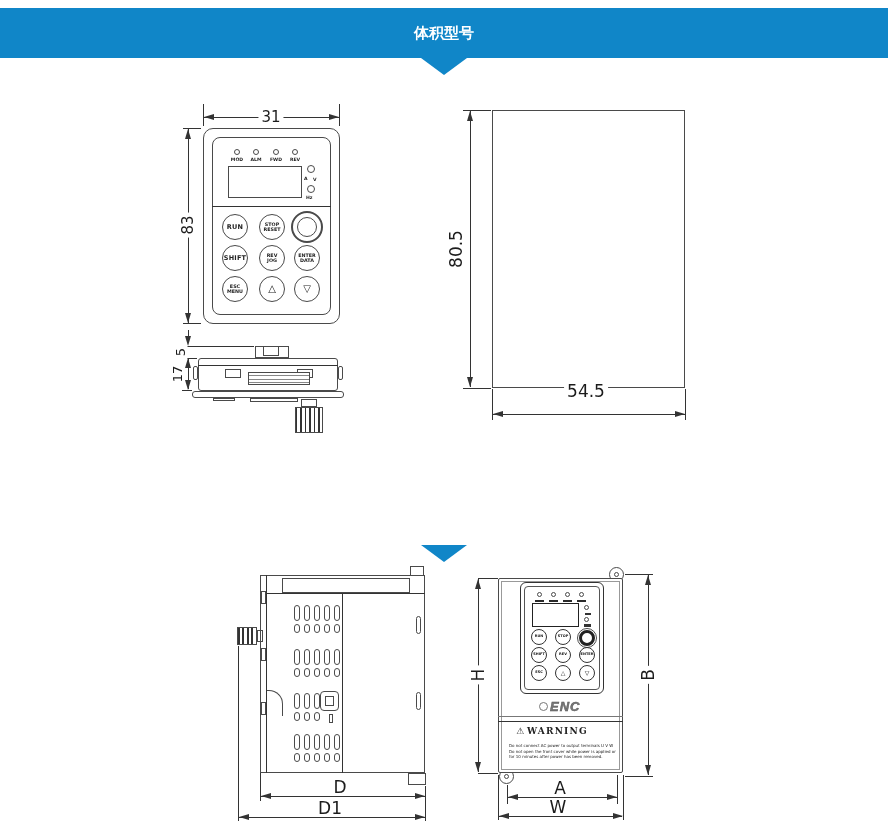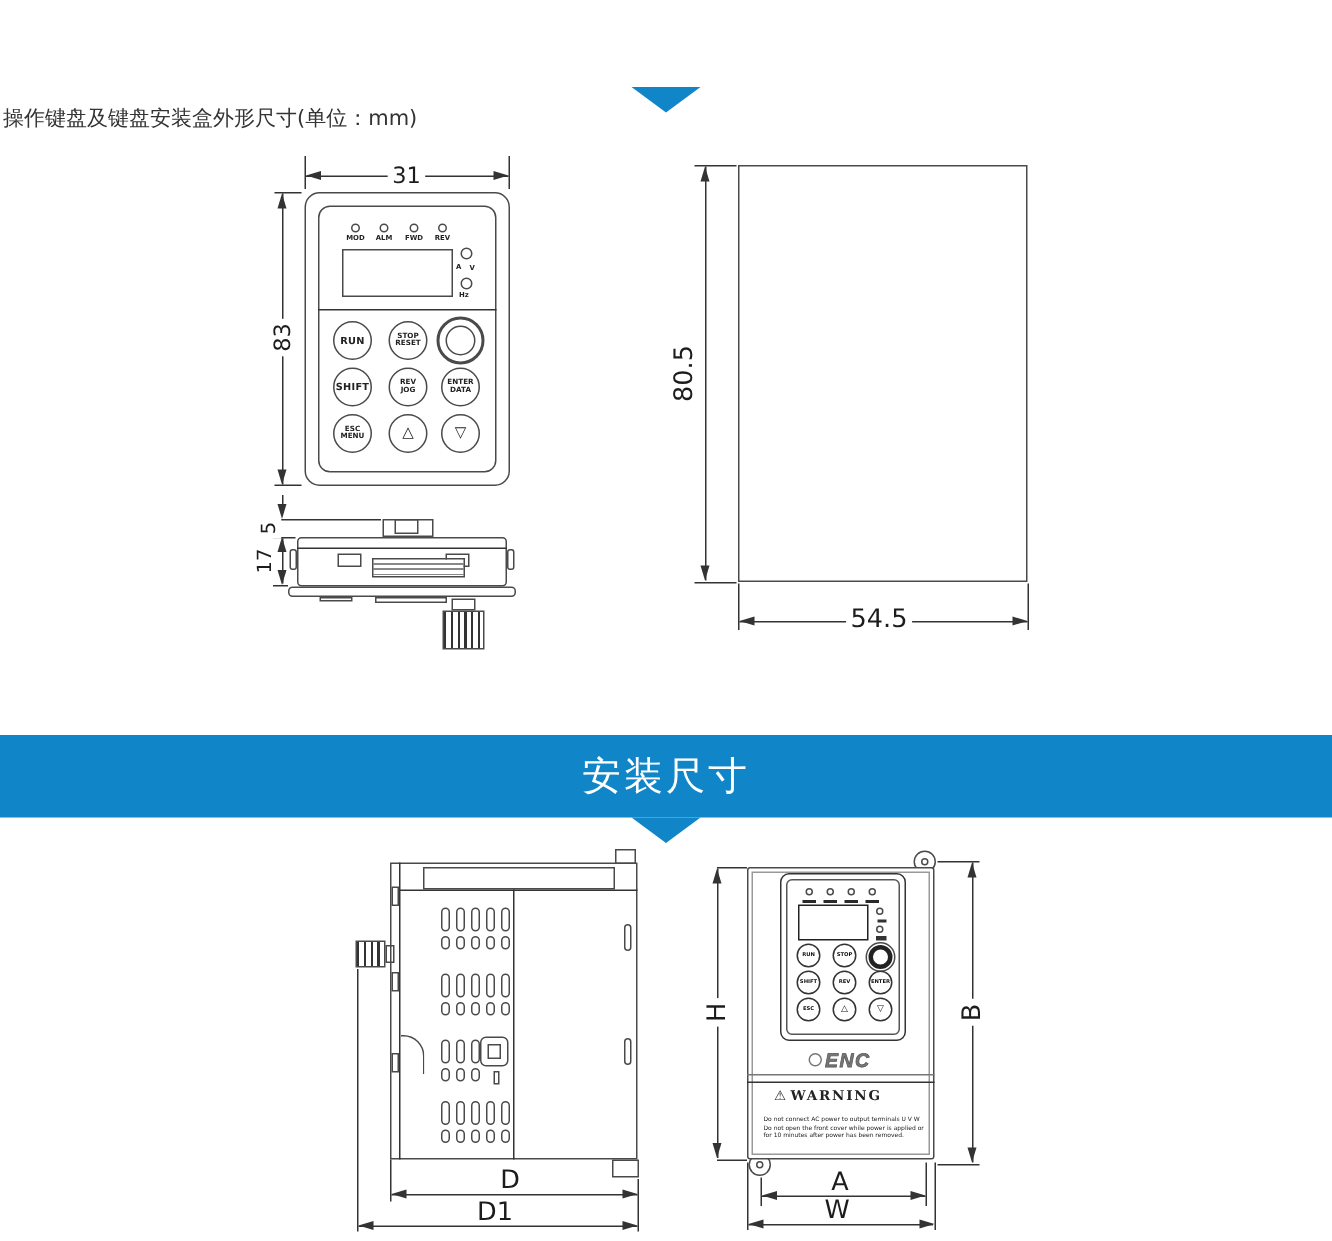--- a/index.html
+++ b/index.html
@@ -65,23 +65,25 @@
   .warn-title .wt{font-family:"DejaVu Serif","Liberation Serif",serif;font-weight:bold;
                   font-size:9px;letter-spacing:1.2px}
   .warn-lines{position:absolute;width:108px;color:#222}
   .warn-lines p{font-size:4px;line-height:5px;margin-bottom:1px}
 </style>
 </head>
 <body>
 
 <div id="stage">
 
+  <div class="banner" id="banner1" style="top:8px;height:50px;font-size:15px;font-weight:bold">
+    <span>体积型号</span>
+  </div>
   <div class="notch" style="top:58px"></div>
 
-  <div class="heading" style="left:2px;top:70px">操作键盘及键盘安装盒外形尺寸(单位：mm)</div>
 
   <div class="box" style="left:203px;top:128px;width:137px;height:196px;border-radius:10px;border-width:1.5px"></div>
   <div class="box" style="left:212px;top:137px;width:119px;height:178px;border-radius:8px;border-width:1.1px"></div>
 
   <div class="circ" style="left:234px;top:149px;width:6px;height:6px"></div>
   <div class="circ" style="left:253px;top:149px;width:6px;height:6px"></div>
   <div class="circ" style="left:273px;top:149px;width:6px;height:6px"></div>
   <div class="circ" style="left:292px;top:149px;width:6px;height:6px"></div>
   <span class="tiny" style="left:230px;top:157px;width:14px;text-align:center;font-weight:bold">MOD</span>
   <span class="tiny" style="left:249px;top:157px;width:14px;text-align:center;font-weight:bold">ALM</span>
@@ -176,26 +178,23 @@
   <div class="hl" style="left:463px;top:388px;width:28px"></div>
   <div class="vl" style="left:470px;top:111px;height:276px"></div>
   <span class="arr au" style="left:466.5px;top:111px"></span>
   <span class="arr ad" style="left:466.5px;top:377px"></span>
   <span class="dlab rot big nobg" style="left:456px;top:249px">80.5</span>
   <div class="vl" style="left:492px;top:389px;height:31px"></div>
   <div class="vl" style="left:685px;top:389px;height:31px"></div>
   <div class="hl" style="left:493px;top:414px;width:192px"></div>
   <span class="arr al" style="left:493px;top:410.5px"></span>
   <span class="arr ar" style="left:675px;top:410.5px"></span>
-  <span class="dlab big" style="left:586px;top:413px">54.5</span>
-
-
-  <div class="banner" id="banner2" style="top:490px;height:55px;font-size:26px;letter-spacing:2px">
-    <span>安装尺寸</span>
-  </div>
+  <span class="dlab big" style="left:586px;top:391px">54.5</span>
+
+
   <div class="notch" style="top:545px"></div>
 
   <div class="box" style="left:260px;top:575px;width:165px;height:198px;border-width:1.4px"></div>
   <div class="vl" style="left:266px;top:575px;height:198px"></div>
   <div class="box" style="left:282px;top:578px;width:128px;height:15px;border-width:1.1px"></div>
   <div class="hl" style="left:266px;top:593px;width:159px"></div>
   <div class="box" style="left:410px;top:566px;width:14px;height:10px;border-width:1.1px"></div>
   <div class="vl" style="left:342px;top:593px;height:180px"></div>
   <div class="abs" style="left:267px;top:690px;width:16px;height:26px;border-top:1.2px solid var(--line);border-right:1.2px solid var(--line);border-top-right-radius:14px"></div>
   <div class="box" style="left:261px;top:591px;width:5px;height:13px;border-width:1px"></div>

